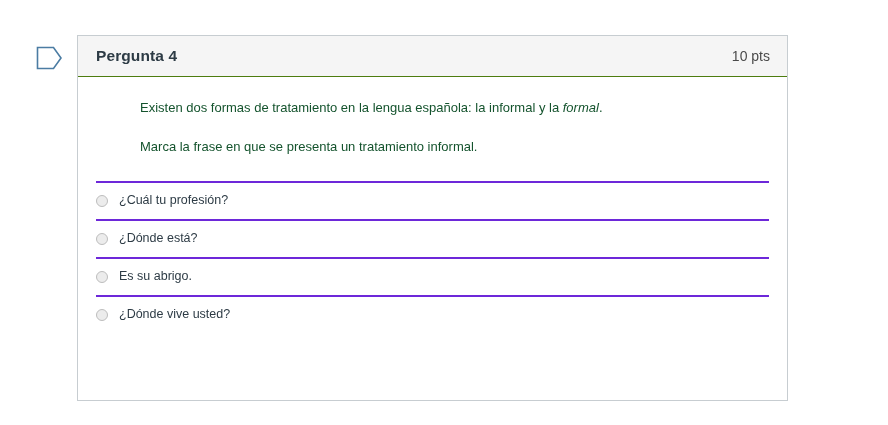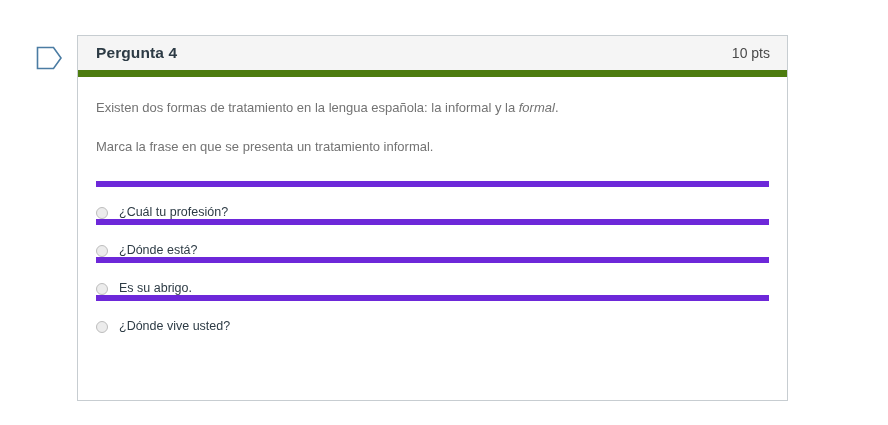--- a/index.html
+++ b/index.html
@@ -42,21 +42,21 @@
   }
 
   
   .question-header {
     display: flex;
     align-items: center;
     justify-content: space-between;
     height: 41px;
     padding: 0 17px 0 18px;
     background: #f5f5f5;
-    border-bottom: 7px solid #4d7c0f;
+    border-bottom: 1px solid #4d7c0f;
   }
 
   .question-title {
     font-size: 15.5px;
     font-weight: bold;
     color: #2d3b45;
     letter-spacing: 0.1px;
     white-space: nowrap;
   }
 
@@ -68,41 +68,42 @@
   }
 
   
   .question-body {
     padding: 22px 18px 0 18px;
   }
 
   .question-text {
     font-size: 13px;
     line-height: 1.45;
-    color: #737373;
+    color: #14532d;
     margin-bottom: 20px;
     white-space: nowrap;
+    margin-left: 44px;
   }
   .question-text:last-of-type { margin-bottom: 0; }
 
   .question-text em {
     font-style: italic;
   }
 
   
   .answer-list {
     margin-top: 24px;
     list-style: none;
   }
 
   .answer-option {
     display: flex;
-    align-items: flex-end;
+    align-items: center;
     height: 38px;
-    border-top: 6px solid #6d28d9;
+    border-top: 2px solid #6d28d9;
     padding-left: 0;
   }
 
   .radio-button {
     flex: 0 0 auto;
     width: 12px;
     height: 12px;
     border-radius: 50%;
     background: #ececec;
     border: 1px solid #bdbdbd;

